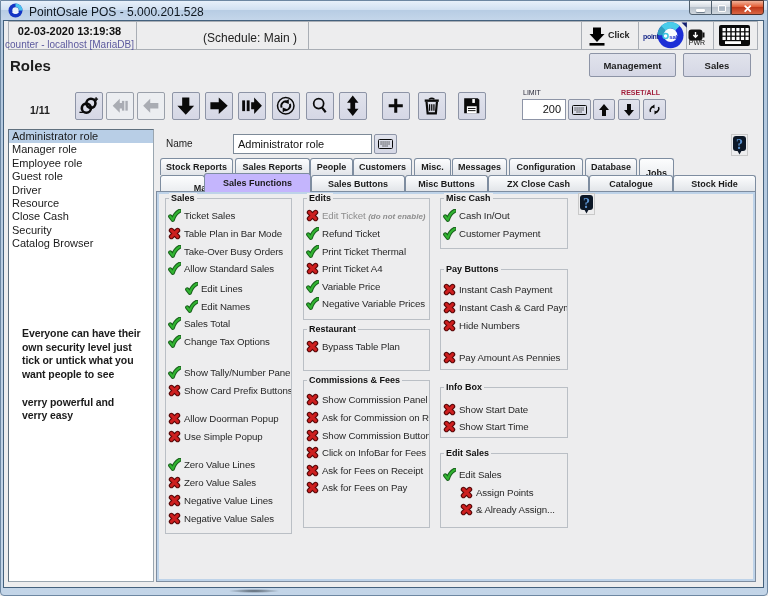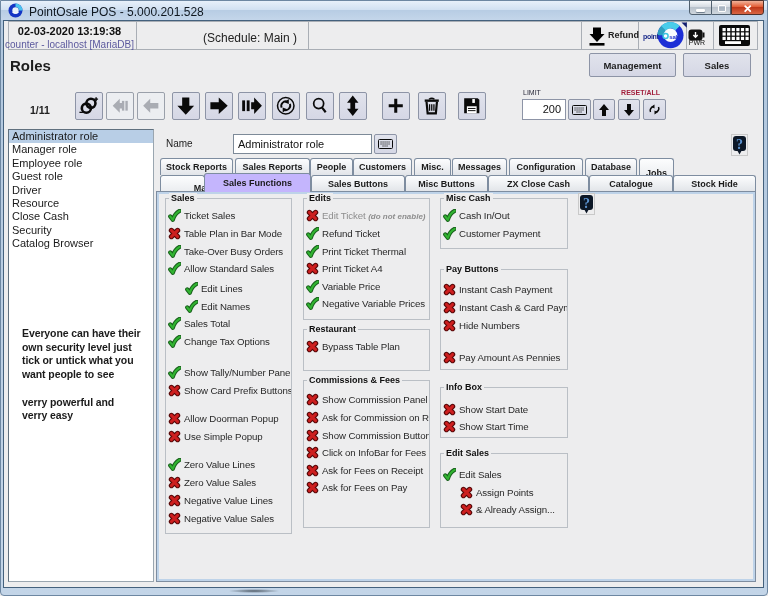--- a/index.html
+++ b/index.html
@@ -56,21 +56,21 @@
 <div class="cell" style="left:713px;width:45px;"></div>
 <div class="abs" style="left:5px;top:21px;width:129px;height:29px;text-align:center;">
     <div style="font-size:11px;font-weight:bold;color:#111;margin-top:4px;">02-03-2020 13:19:38</div>
     <div style="font-size:10px;color:#5c5a9e;margin-top:2px;">counter - localhost [MariaDB]</div>
   </div>
 <div class="abs" style="left:203px;top:31px;font-size:12px;color:#222;">(Schedule: Main )</div>
 <div class="abs" style="left:587px;top:26px;"><svg width="20" height="20" viewBox="0 0 20 20">
       <path d="M6 1.5 L14 1.5 L14 8 L17.5 8 L10 16 L2.5 8 L6 8 Z" fill="#000"></path>
       <rect x="2.5" y="17" width="15" height="2.6" fill="#000"></rect>
     </svg></div>
-<div class="abs" style="left:608px;top:30px;font-size:9px;font-weight:bold;color:#222;">Refund</div>
+<div class="abs" style="left:608px;top:30px;font-size:9px;font-weight:bold;color:#222;">Click</div>
 <div class="abs" style="left:641px;top:22px;"><svg width="46" height="27" viewBox="0 0 46 27">
       <circle cx="29.5" cy="13.2" r="13" fill="#1d2fd6"></circle>
       <path d="M29.5 0.2 A13 13 0 0 0 16.5 13.2 L23.2 13.2 A6.3 6.3 0 0 1 29.5 6.9 Z" fill="#2f9fc0"></path>
       <path d="M20.3 3.9 A13 13 0 0 1 38.7 3.9 L34.2 8.4 A6.3 6.3 0 0 0 24.8 8.4 Z" fill="#49cdea"></path>
       <path d="M40.5 0.5 L45.8 0.5 L45.8 5.8 Z" fill="#131e6e"></path>
       <circle cx="29.5" cy="13.2" r="6.8" fill="#fafcfe"></circle>
       <text x="2" y="16.8" font-size="7" font-weight="bold" fill="#1a2a8a" font-family="Liberation Sans,sans-serif" letter-spacing="-0.3">point</text>
       <circle cx="24.6" cy="14.1" r="2.5" fill="none" stroke="#3ec3e0" stroke-width="1.5"></circle>
       <text x="28.3" y="16.5" font-size="6" font-weight="bold" fill="#2233cc" font-family="Liberation Sans,sans-serif" letter-spacing="-0.2">sale</text>
     </svg></div>

